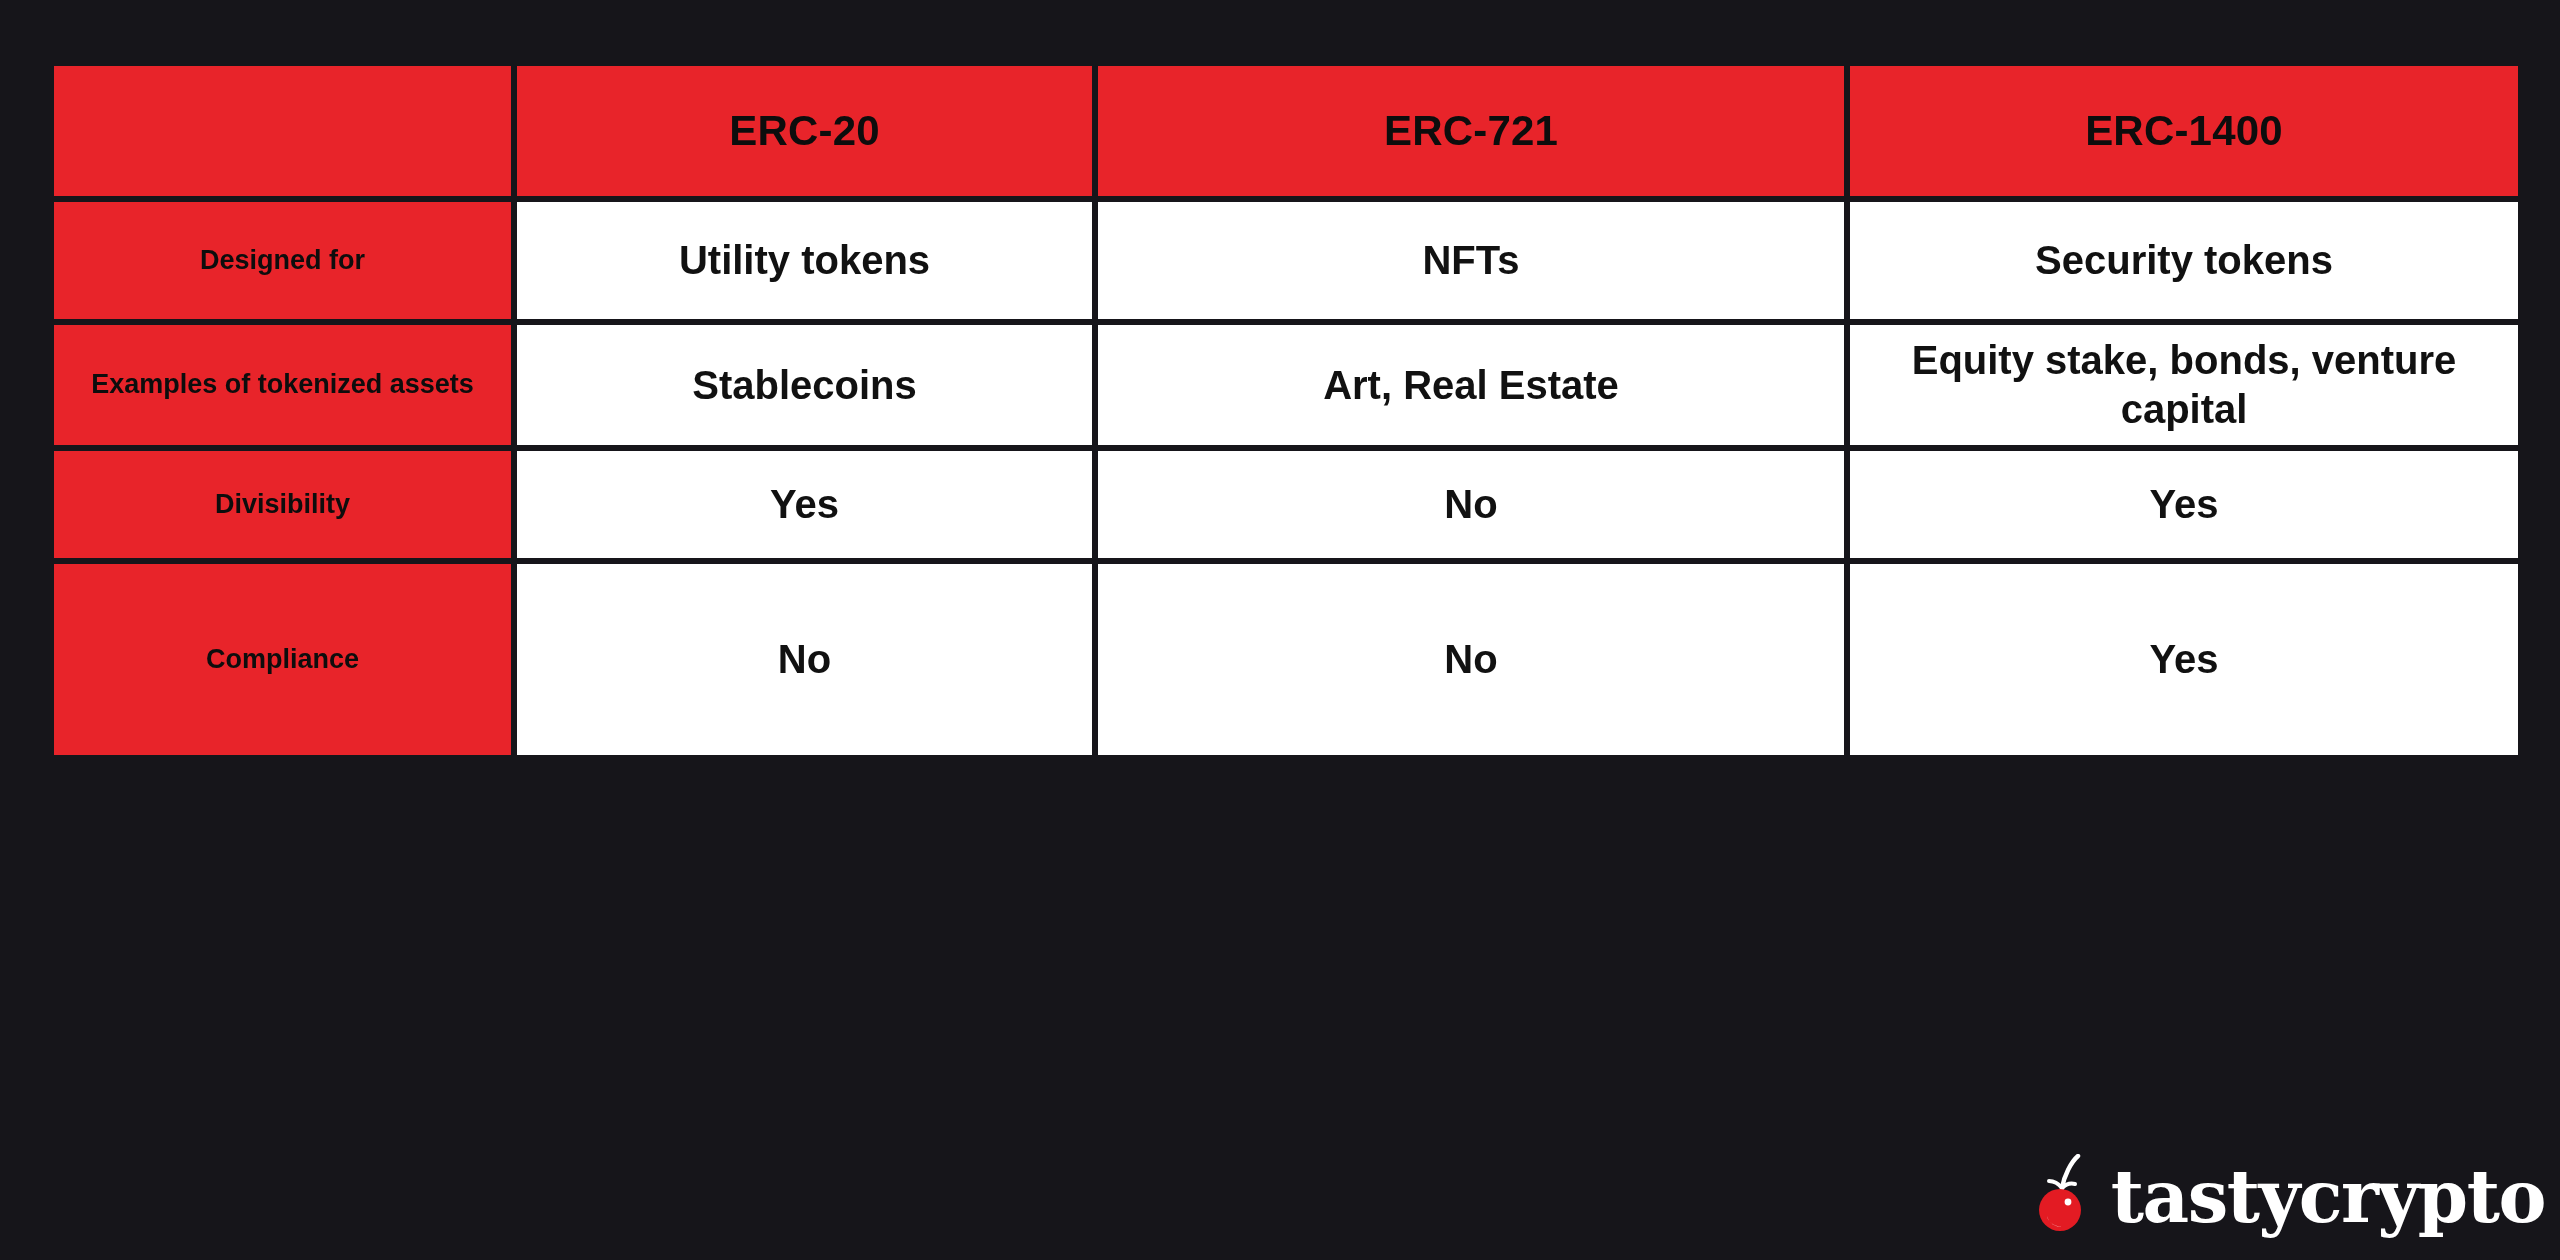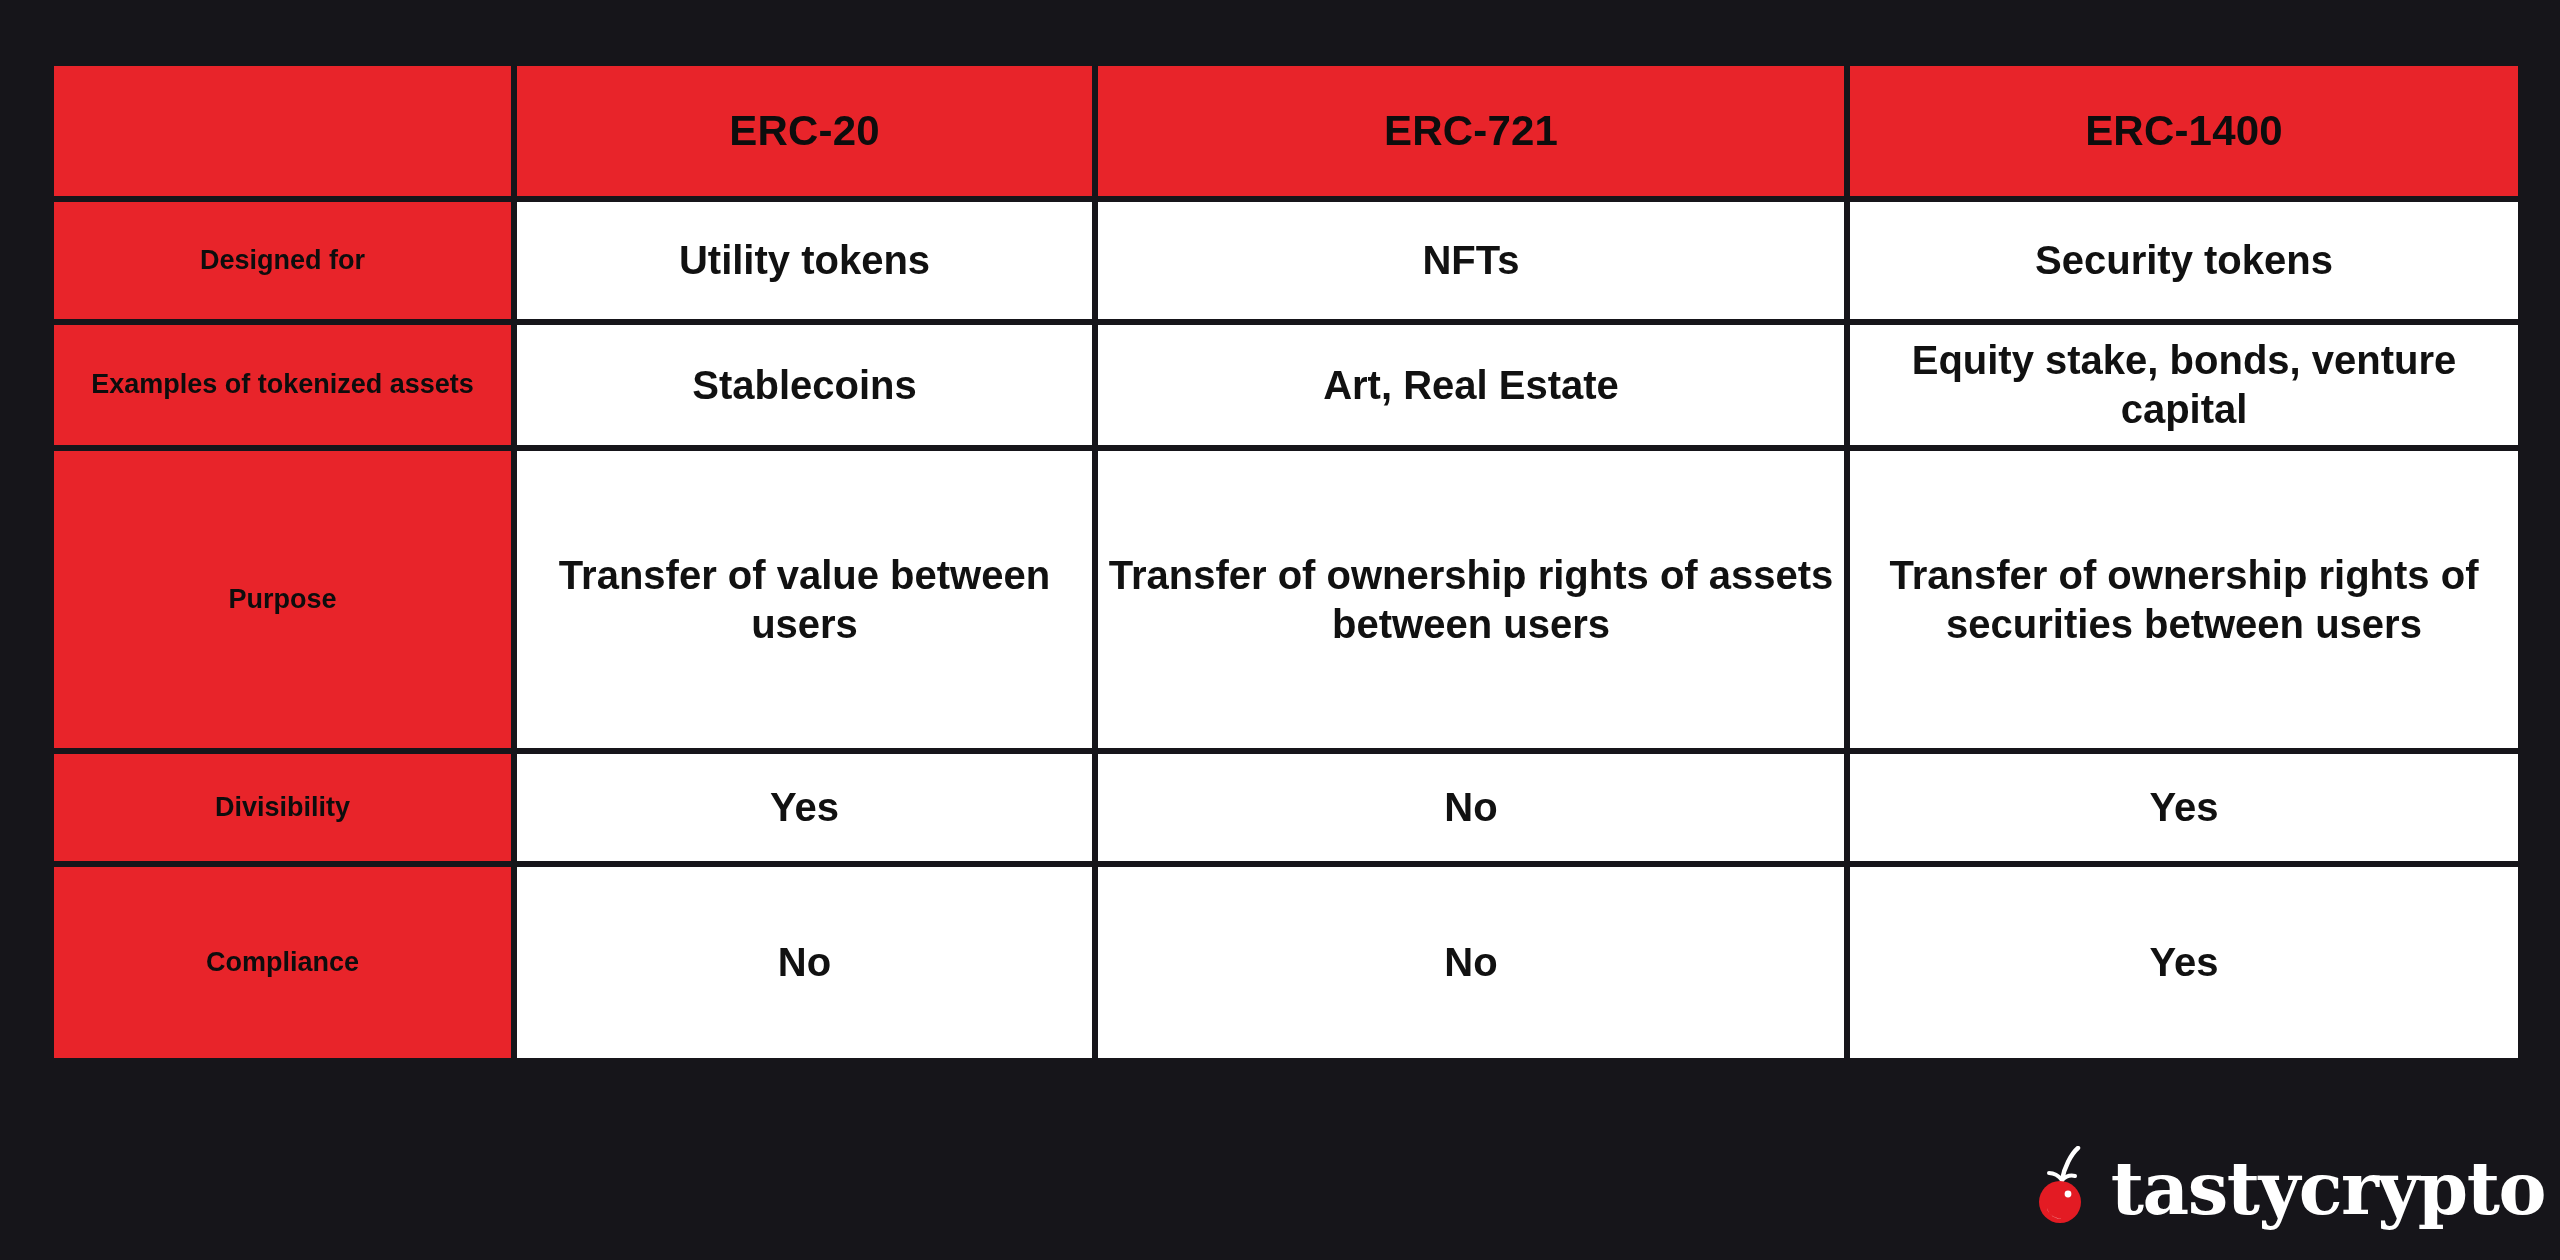--- a/index.html
+++ b/index.html
@@ -86,21 +86,21 @@
   tr.r-designed  .row-label, tr.r-designed  .data-cell { height: 117px; }
   tr.r-examples  .row-label, tr.r-examples  .data-cell { height: 120px; }
   tr.r-purpose   .row-label, tr.r-purpose   .data-cell { height: 297px; }
   tr.r-divis     .row-label, tr.r-divis     .data-cell { height: 107px; }
   tr.r-compliance .row-label, tr.r-compliance .data-cell { height: 191px; }
 
   
   .brand-logo {
     position: absolute;
     right: 40px;
-    bottom: 32px;
+    bottom: 24px;
     display: flex;
     align-items: center;
     gap: 16px;
     height: 86px;
   }
   .cherry-icon {
     width: 64px;
     height: 78px;
     display: block;
   }
@@ -141,26 +141,20 @@
         <td class="data-cell">Utility tokens</td>
         <td class="data-cell">NFTs</td>
         <td class="data-cell">Security tokens</td>
       </tr>
       <tr class="r-examples">
         <td class="row-label">Examples of tokenized assets</td>
         <td class="data-cell">Stablecoins</td>
         <td class="data-cell">Art, Real Estate</td>
         <td class="data-cell">Equity stake, bonds, venture capital</td>
       </tr>
-      <tr class="r-purpose">
-        <td class="row-label">Purpose</td>
-        <td class="data-cell">Transfer of value between users</td>
-        <td class="data-cell">Transfer of ownership rights of assets between users</td>
-        <td class="data-cell">Transfer of ownership rights of securities between users</td>
-      </tr>
       <tr class="r-divis">
         <td class="row-label">Divisibility</td>
         <td class="data-cell">Yes</td>
         <td class="data-cell">No</td>
         <td class="data-cell">Yes</td>
       </tr>
       <tr class="r-compliance">
         <td class="row-label">Compliance</td>
         <td class="data-cell">No</td>
         <td class="data-cell">No</td>

